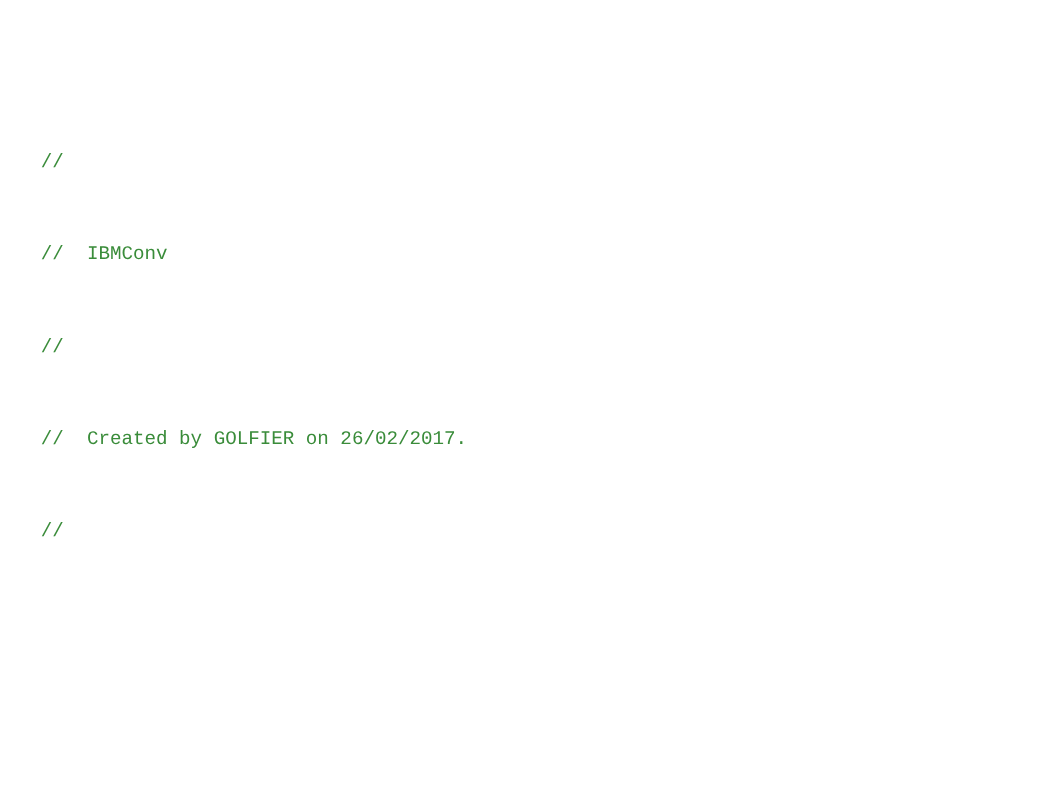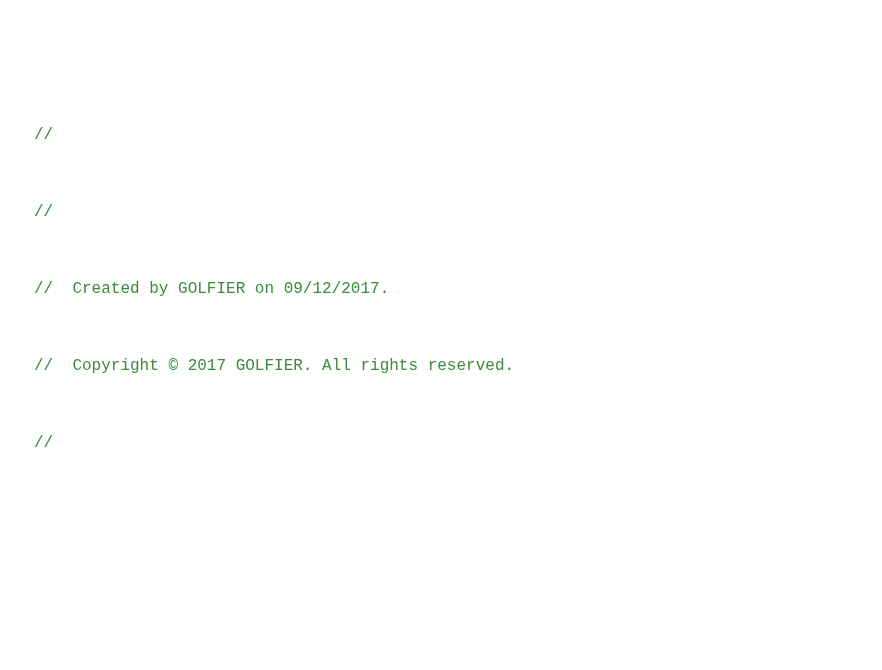--- a/index.html
+++ b/index.html
@@ -36,27 +36,27 @@
 </head>
 <body>
 
 <div class="code-block">
 
   
   <div class="line">
     <span class="comment">//</span>
   </div>
   <div class="line">
+    <span class="comment">//  IBMConv</span>
+  </div>
+  <div class="line">
     <span class="comment">//</span>
   </div>
   <div class="line">
-    <span class="comment">//  Created by GOLFIER on 09/12/2017.</span>
-  </div>
-  <div class="line">
-    <span class="comment">//  Copyright © 2017 GOLFIER. All rights reserved.</span>
+    <span class="comment">//  Created by GOLFIER on 26/02/2017.</span>
   </div>
   <div class="line">
     <span class="comment">//</span>
   </div>
 
   
   
 
   
   

